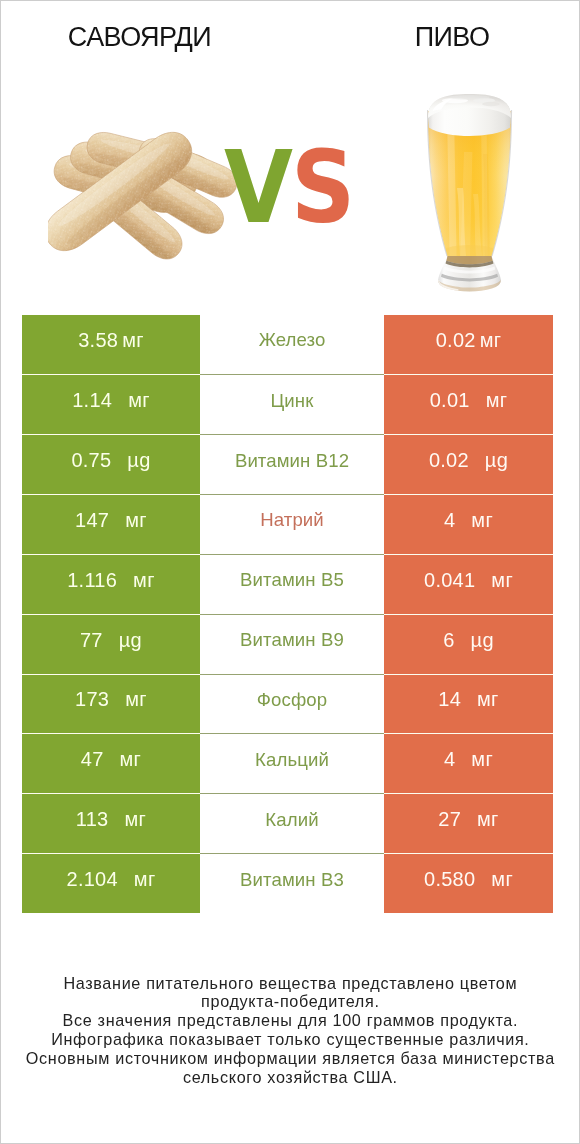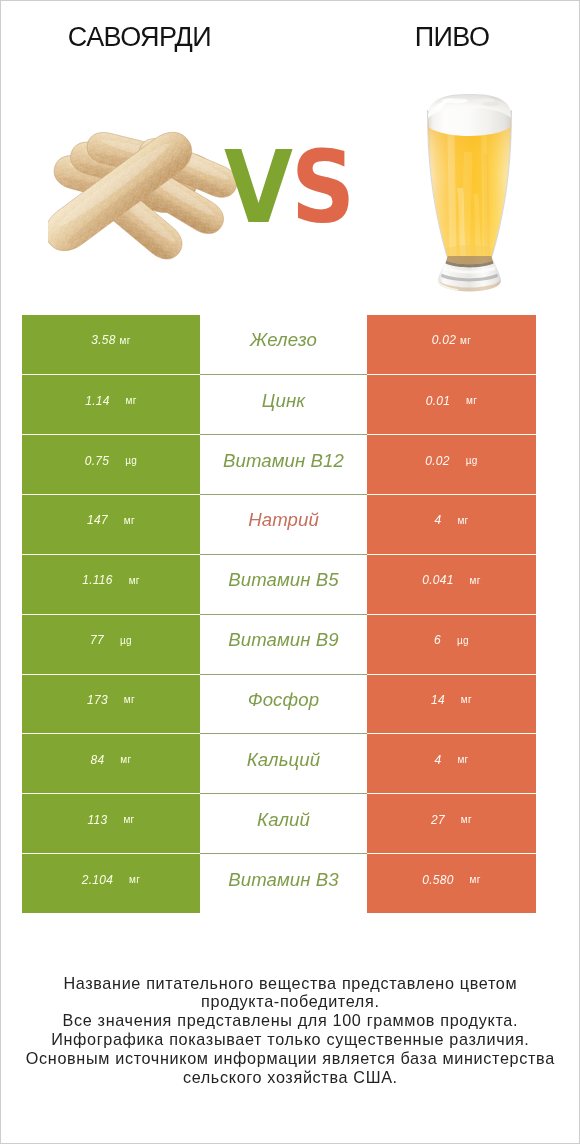--- a/index.html
+++ b/index.html
@@ -12,26 +12,26 @@
   .hero-right{position:absolute;left:426px;top:93px;width:88px;height:198px;}
   .hero-left svg, .hero-right svg{display:block;width:100%;height:100%;}
   .vs{position:absolute;left:223px;top:137px;font-family:"DejaVu Sans",sans-serif;font-stretch:condensed;font-size:99px;line-height:99px;font-weight:700;letter-spacing:-2px;}
   .vs .v{color:#7FA530;}
   .vs .s{color:#E0684A;}
   .table{position:absolute;left:21px;top:313.5px;width:536.5px;}
   .row{position:relative;height:59.85px;display:flex;}
   .cell{display:flex;align-items:center;justify-content:center;box-sizing:border-box;}
   .cell > span{position:relative;top:-4px;}
   .cl{width:178px;background:#81A631;color:#fbffe9;}
-  .cm{width:167px;background:#fff;font-style:italic;}
+  .cm{width:184px;background:#fff;}
   .cr{width:169px;background:#E16E4A;color:#fffaf4;}
   .row + .row .cl, .row + .row .cr{border-top:1.2px solid #fdfdf0;gap:12px;}
   .row + .row .cm{border-top:1.2px solid #97a372;}
-  .val{font-size:12px;font-weight:400;letter-spacing:0.25px;font-style:italic;}
-  .unit{font-size:10px;font-weight:400;margin-left:4px;letter-spacing:0.3px;position:relative;top:-0.5px;}
+  .val{font-size:20px;font-weight:400;letter-spacing:0.25px;}
+  .unit{font-size:20px;font-weight:400;margin-left:4px;letter-spacing:0.3px;position:relative;top:-0.5px;}
   .lbl{font-size:18.6px;font-weight:400;letter-spacing:0.1px;}
   .lbl.g{color:#7F9C4A;}
   .lbl.o{color:#C4705B;}
   .footer{position:absolute;left:0;top:972.5px;width:578px;text-align:center;font-size:16.2px;line-height:18.85px;color:#232323;letter-spacing:0.66px;}
   .footer div{text-indent:0.66px;}
 </style>
 </head>
 <body>
 
 <div class="page">
@@ -349,21 +349,21 @@
         <div class="cell cm">
           <span class="lbl g">Фосфор</span>
         </div>
         <div class="cell cr">
           <span class="val">14</span>
           <span class="unit">мг</span>
         </div>
       </div>
       <div class="row">
         <div class="cell cl">
-          <span class="val">84</span>
+          <span class="val">47</span>
           <span class="unit">мг</span>
         </div>
         <div class="cell cm">
           <span class="lbl g">Кальций</span>
         </div>
         <div class="cell cr">
           <span class="val">4</span>
           <span class="unit">мг</span>
         </div>
       </div>

